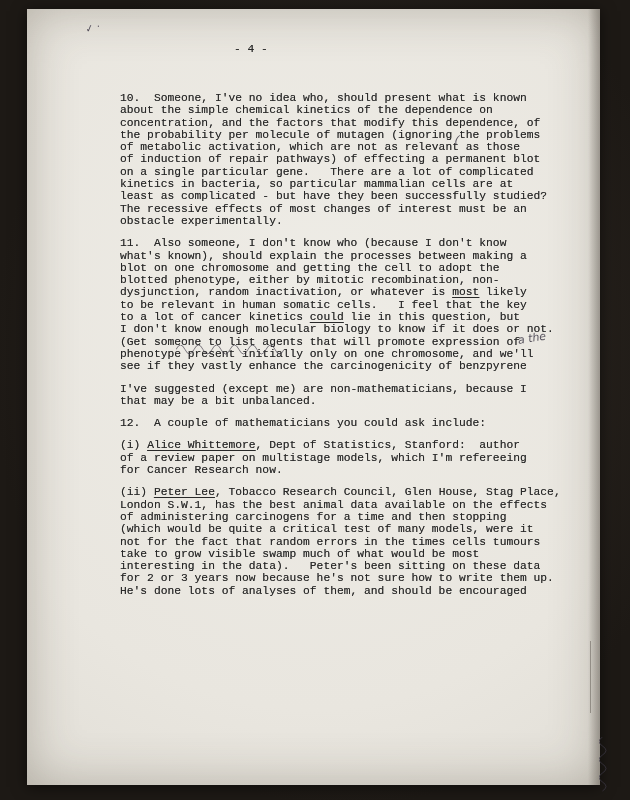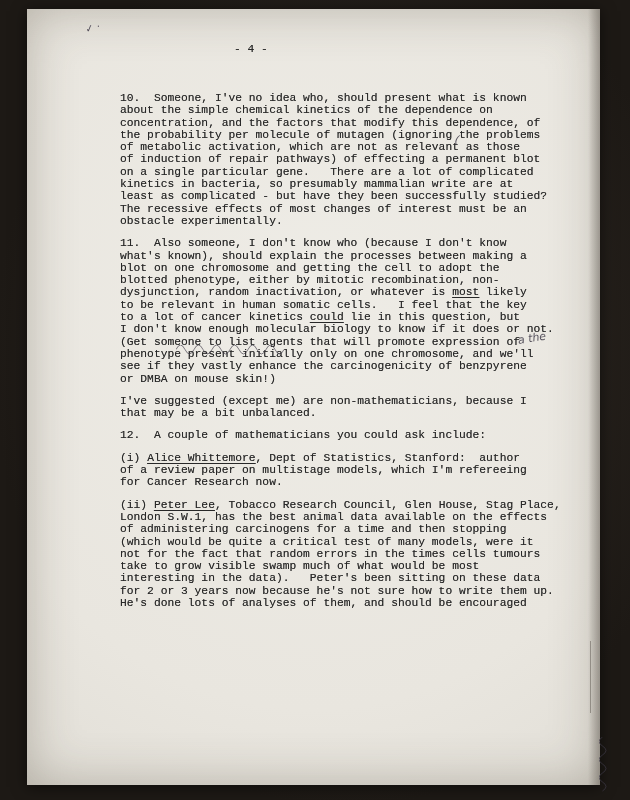--- a/index.html
+++ b/index.html
@@ -59,38 +59,37 @@
     <div class="content">
       <div id="paras">
           <div class="para">
             <div class="line"><span class="">10.  Someone, I've no idea who, should present what is known</span></div>
             <div class="line"><span class="">about the simple chemical kinetics of the dependence on</span></div>
             <div class="line"><span class="">concentration, and the factors that modify this dependence, of</span></div>
             <div class="line"><span class="">the probability per molecule of mutagen (ignoring the problems</span></div>
             <div class="line"><span class="">of metabolic activation, which are not as relevant as those</span></div>
             <div class="line"><span class="">of induction of repair pathways) of effecting a permanent blot</span></div>
             <div class="line"><span class="">on a single particular gene.   There are a lot of complicated</span></div>
-            <div class="line"><span class="">kinetics in bacteria, so presumably mammalian write are at</span></div>
+            <div class="line"><span class="">kinetics in bacteria, so particular mammalian cells are at</span></div>
             <div class="line"><span class="">least as complicated - but have they been successfully studied?</span></div>
             <div class="line"><span class="">The recessive effects of most changes of interest must be an</span></div>
             <div class="line"><span class="">obstacle experimentally.</span></div>
           </div>
           <div class="para">
             <div class="line"><span class="">11.  Also someone, I don't know who (because I don't know</span></div>
             <div class="line"><span class="">what's known), should explain the processes between making a</span></div>
             <div class="line"><span class="">blot on one chromosome and getting the cell to adopt the</span></div>
             <div class="line"><span class="">blotted phenotype, either by mitotic recombination, non-</span></div>
             <div class="line"><span class="">dysjunction, random inactivation, or whatever is </span><span class="u">most</span><span class=""> likely</span></div>
             <div class="line"><span class="">to be relevant in human somatic cells.   I feel that the key</span></div>
             <div class="line"><span class="">to a lot of cancer kinetics </span><span class="u">could</span><span class=""> lie in this question, but</span></div>
             <div class="line"><span class="">I don't know enough molecular biology to know if it does or not.</span></div>
             <div class="line"><span class="">(Get someone to list agents that will promote expression of</span></div>
             <div class="line"><span class="">phenotype present initially only on one chromosome, and we'll</span></div>
             <div class="line"><span class="">see if they vastly enhance the carcinogenicity of benzpyrene</span></div>
-            <div class="line"><span class="">or DMBA on mouse skin!)</span></div>
           </div>
           <div class="para">
             <div class="line"><span class="">I've suggested (except me) are non-mathematicians, because I</span></div>
             <div class="line"><span class="">that may be a bit unbalanced.</span></div>
           </div>
           <div class="para">
             <div class="line"><span class="">12.  A couple of mathematicians you could ask include:</span></div>
           </div>
           <div class="para">
             <div class="line"><span class="">(i) </span><span class="u">Alice Whittemore</span><span class="">, Dept of Statistics, Stanford:  author</span></div>

